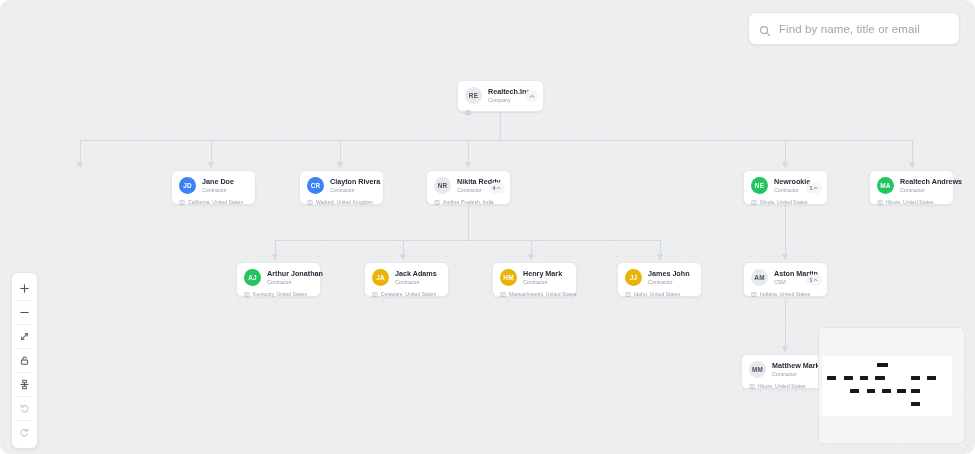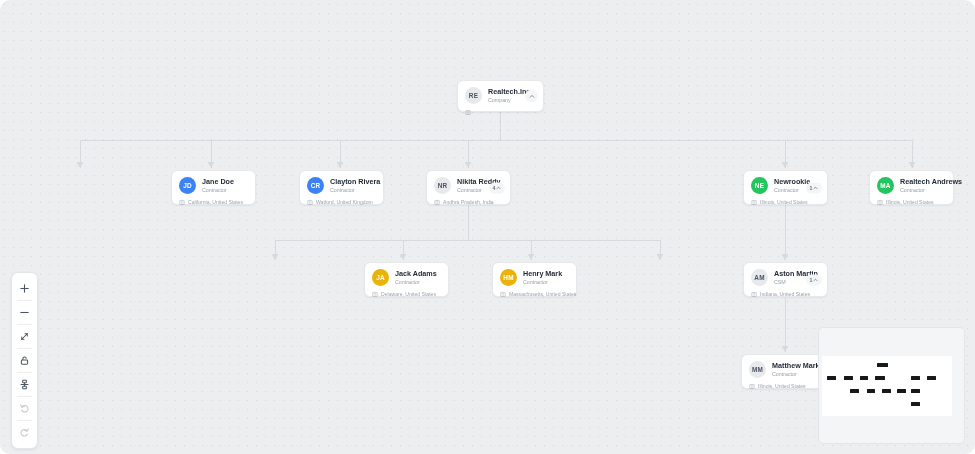--- a/index.html
+++ b/index.html
@@ -160,20 +160,29 @@
       <polygon points="912,168 908.6,162 915.4,162"></polygon>
       <polygon points="275,260 271.6,254 278.4,254"></polygon>
       <polygon points="403,260 399.6,254 406.4,254"></polygon>
       <polygon points="531,260 527.6,254 534.4,254"></polygon>
       <polygon points="660,260 656.6,254 663.4,254"></polygon>
       <polygon points="785,260 781.6,254 788.4,254"></polygon>
       <polygon points="785,352 781.6,346 788.4,346"></polygon>
     </g>
   </svg>
 
+  <div id="search-bar">
+    <span class="mag">
+      <svg viewBox="0 0 16 16" width="12" height="12">
+        <circle cx="6.8" cy="6.8" r="4.6" fill="none" stroke="#a3aab4" stroke-width="1.5"></circle>
+        <line x1="10.2" y1="10.2" x2="14" y2="14" stroke="#a3aab4" stroke-width="1.5" stroke-linecap="round"></line>
+      </svg>
+    </span>
+    <span class="ph">Find by name, title or email</span>
+  </div>
 
   <div id="toolbar">
     <div class="tb-btn">
       <svg width="11" height="11" viewBox="0 0 12 12">
           <line x1="6" y1="1.5" x2="6" y2="10.5" stroke="currentColor" stroke-width="1.2"></line>
           <line x1="1.5" y1="6" x2="10.5" y2="6" stroke="currentColor" stroke-width="1.2"></line>
         </svg>
     </div>
     <div class="tb-sep"></div>
     <div class="tb-btn">
@@ -347,20 +356,38 @@
     </div>
     <div class="n-loc">
       <span class="bldg"><svg viewBox="0 0 10 10" width="6" height="6" stroke="#aab1ba" stroke-width="1" fill="none">
             <rect x="1.5" y="3" width="7" height="6"></rect>
             <line x1="5" y1="3" x2="5" y2="9"></line>
           </svg></span>
       <span>Illinois, United States</span>
     </div>
   </div>
 
+  <div class="node" style="left:236px; top:262px; width:85px; height:35px;">
+    <div class="node-top">
+      <div class="avatar av-green">
+          <span>AJ</span>
+        </div>
+      <div>
+          <div class="n-name">Arthur Jonathan</div>
+           <div class="n-role">Contractor</div>
+        </div>
+    </div>
+    <div class="n-loc">
+      <span class="bldg"><svg viewBox="0 0 10 10" width="6" height="6" stroke="#aab1ba" stroke-width="1" fill="none">
+            <rect x="1.5" y="3" width="7" height="6"></rect>
+            <line x1="5" y1="3" x2="5" y2="9"></line>
+          </svg></span>
+      <span>Kentucky, United States</span>
+    </div>
+  </div>
 
   <div class="node" style="left:364px; top:262px; width:85px; height:35px;">
     <div class="node-top">
       <div class="avatar av-amber">
           <span>JA</span>
         </div>
       <div>
           <div class="n-name">Jack Adams</div>
            <div class="n-role">Contractor</div>
         </div>
@@ -386,20 +413,38 @@
     </div>
     <div class="n-loc">
       <span class="bldg"><svg viewBox="0 0 10 10" width="6" height="6" stroke="#aab1ba" stroke-width="1" fill="none">
             <rect x="1.5" y="3" width="7" height="6"></rect>
             <line x1="5" y1="3" x2="5" y2="9"></line>
           </svg></span>
       <span>Massachusetts, United States</span>
     </div>
   </div>
 
+  <div class="node" style="left:617px; top:262px; width:85px; height:35px;">
+    <div class="node-top">
+      <div class="avatar av-amber">
+          <span>JJ</span>
+        </div>
+      <div>
+          <div class="n-name">James John</div>
+           <div class="n-role">Contractor</div>
+        </div>
+    </div>
+    <div class="n-loc">
+      <span class="bldg"><svg viewBox="0 0 10 10" width="6" height="6" stroke="#aab1ba" stroke-width="1" fill="none">
+            <rect x="1.5" y="3" width="7" height="6"></rect>
+            <line x1="5" y1="3" x2="5" y2="9"></line>
+          </svg></span>
+      <span>Idaho, United States</span>
+    </div>
+  </div>
 
   <div class="node" style="left:743px; top:262px; width:85px; height:35px;">
     <div class="node-top">
       <div class="avatar av-grey">
           <span>AM</span>
         </div>
       <div>
           <div class="n-name">Aston Martin</div>
            <div class="n-role">CSM</div>
         </div>

